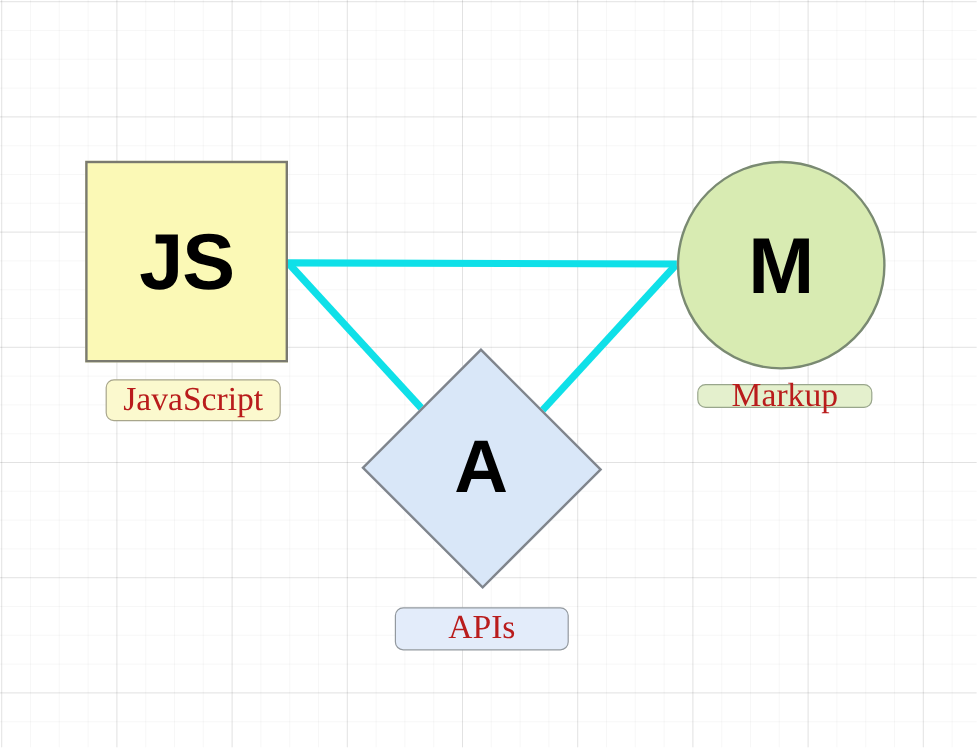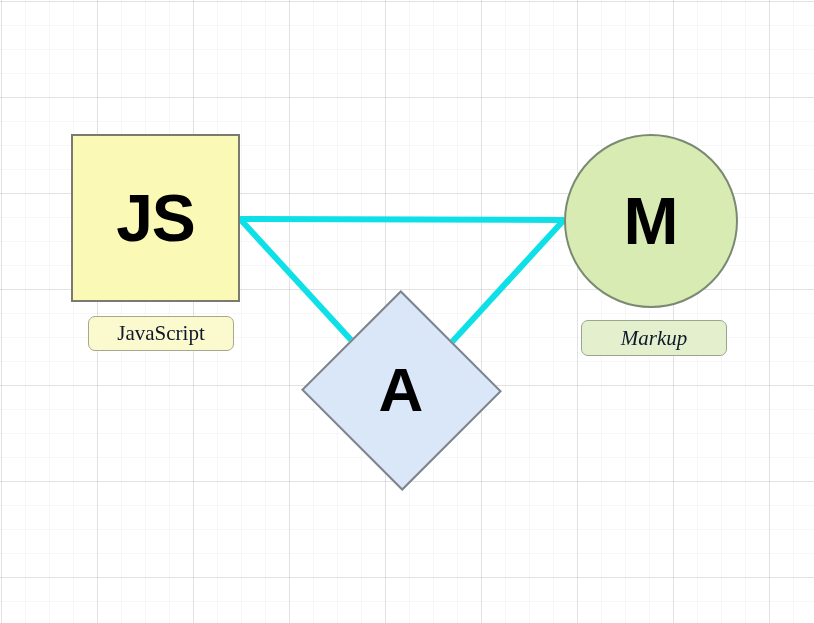--- a/index.html
+++ b/index.html
@@ -95,40 +95,39 @@
   
   .caption {
     position: absolute;
     box-sizing: border-box;
     display: flex;
     align-items: center;
     justify-content: center;
     border-radius: 7px;
     border: 1px solid #9a9a9a;
     font-family: "Liberation Serif", "DejaVu Serif", serif;
-    font-size: 21px;
-    color: #0f172a;
+    font-size: 28px;
+    color: #b91c1c;
     white-space: nowrap;
   }
   #caption-js {
     left: 88px;
     top: 316px;
     width: 146px;
     height: 35px;
     background: #FBF9CE;
     border-color: #a8a68c;
   }
   #caption-markup {
     left: 581px;
     top: 320px;
     width: 146px;
-    height: 36px;
+    height: 20px;
     background: #E4F0CD;
     border-color: #99a68c;
-    font-style: italic;
   }
   #caption-apis {
     left: 329px;
     top: 506px;
     width: 145px;
     height: 36px;
     background: #E3ECFA;
     border-color: #93999f;
   }
 </style>
@@ -153,14 +152,15 @@
 
   <div class="node" id="node-apis">
     <div class="diamond-shape"></div>
     <span class="node-glyph">A</span>
   </div>
 
   <div class="caption" id="caption-js">JavaScript</div>
 
   <div class="caption" id="caption-markup">Markup</div>
 
+  <div class="caption" id="caption-apis">APIs</div>
 
 </div>
 
 </body></html>

